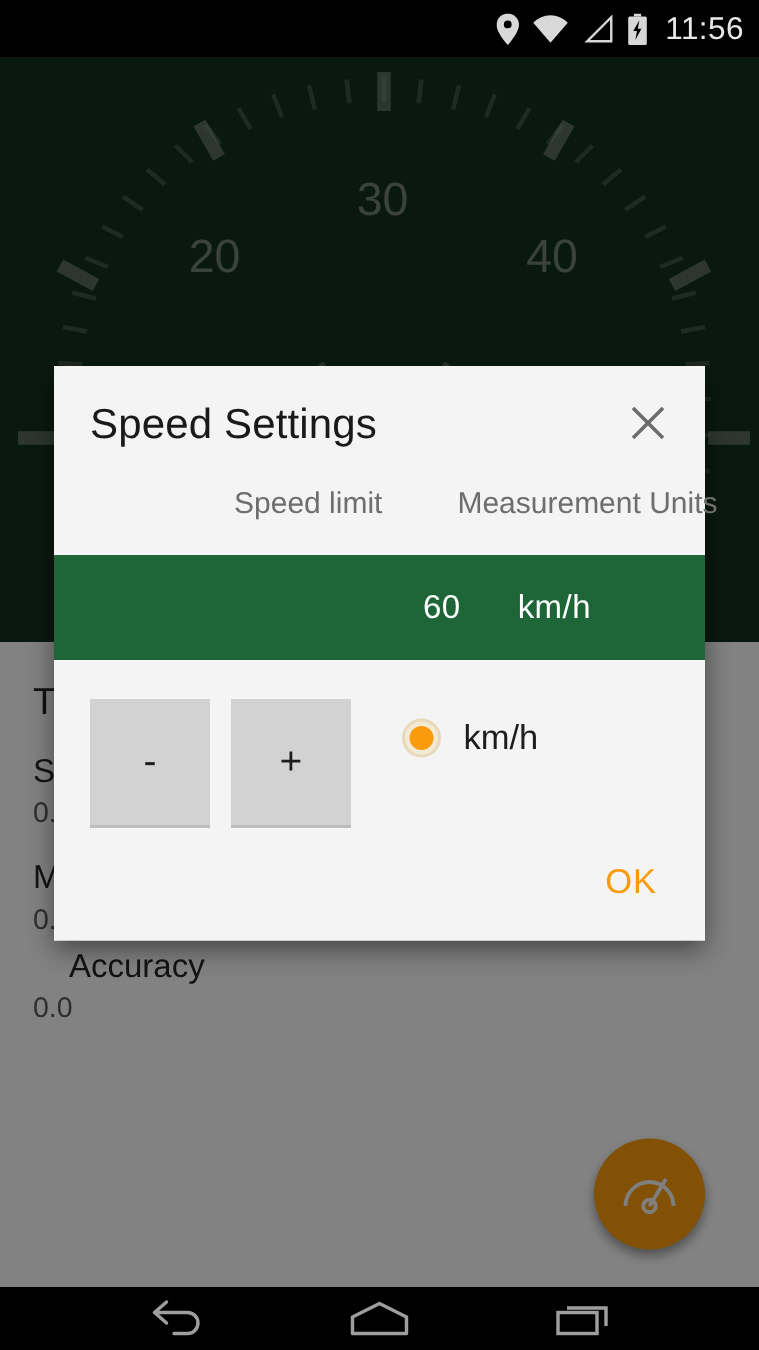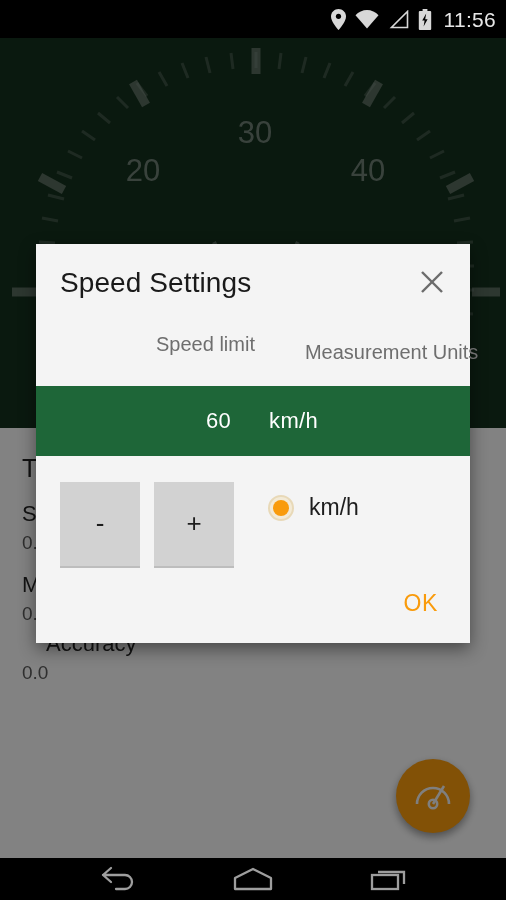--- a/index.html
+++ b/index.html
@@ -84,34 +84,35 @@
     font-size: 28px; color: #1a1a1a; line-height: 1.1;
     letter-spacing: 0.1px;
   }
   #close-button {
     position: absolute; right: 18px; top: 18px;
     width: 40px; height: 40px;
     display: flex; align-items: center; justify-content: center;
     cursor: pointer;
   }
   #tabs-row {
-    display: flex; align-items: center;
+    display: flex; align-items: flex-end;
     padding: 26px 0 22px 0;
   }
   .tab-label {
     font-size: 20px; color: #6e6e6e; white-space: nowrap;
   }
   #tab-speed-limit { margin-left: 96px; }
-  #tab-units { margin-left: 50px; margin-top: 16px; }
+  #tab-units { margin-left: 50px; }
 
   #value-band {
     background: #1e6638;
     height: 70px;
     display: flex; align-items: center;
     color: #ffffff;
+    justify-content: center;
   }
   #value-number {
     font-size: 22px; margin-left: 170px; letter-spacing: 0.3px;
   }
   #value-unit { font-size: 22px; margin-left: 38px; letter-spacing: 0.3px; }
 
   #dialog-body {
     background: #f4f4f4;
     padding: 26px 0 0 0;
     display: flex;

